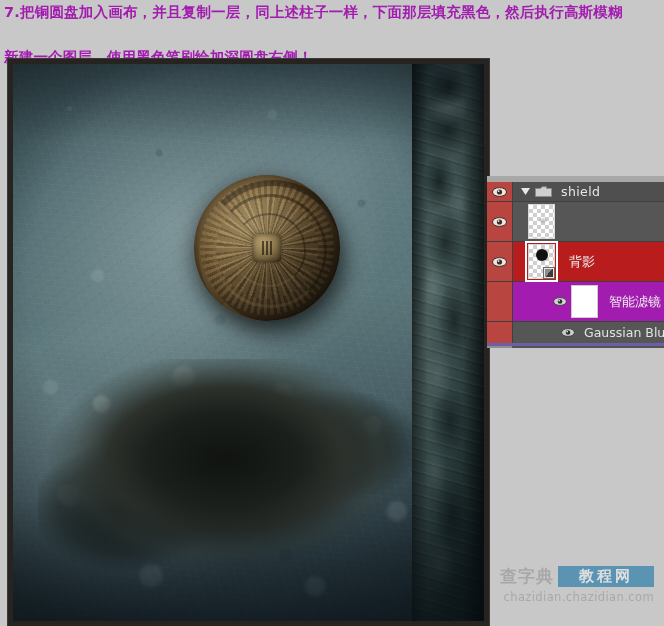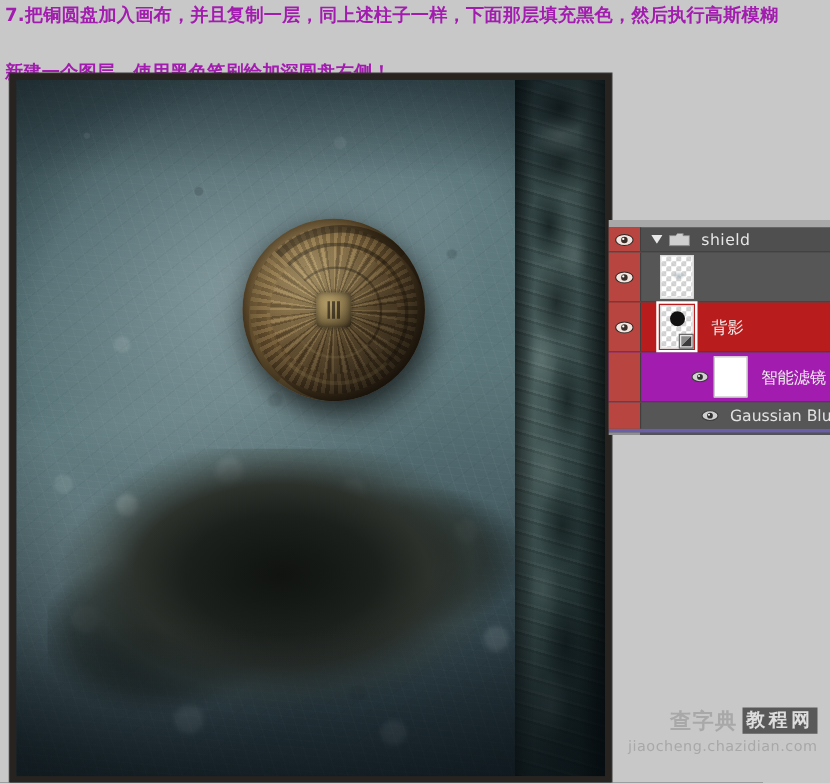--- a/index.html
+++ b/index.html
@@ -440,22 +440,22 @@
   #wm-main {
     font-size: 17px;
     font-weight: bold;
     color: #8e8e8e;
     letter-spacing: 1px;
   }
   #wm-badge {
     font-size: 15px;
     font-weight: bold;
     color: #f1f1f1;
-    background: #000000;
-    padding: 1px 3px;
+    background: #0369a1;
+    padding: 1px 21px;
     letter-spacing: 3px;
   }
   #wm-url {
     margin-top: 2px;
     font-size: 11.5px;
     color: #8e8e8e;
     letter-spacing: 0.4px;
     text-align: right;
   }
 </style>
@@ -582,14 +582,14 @@
 
   <div id="panel-bottom-line"></div>
   <div id="panel-bottom-line2"></div>
 </div>
 
 <div id="watermark">
   <div id="wm-row">
     <span id="wm-main">查字典</span>
     <span id="wm-badge">教程网</span>
   </div>
-  <div id="wm-url">jiaocheng.chazidian.com</div>
+  <div id="wm-url">chazidian.chazidian.com</div>
 </div>
 
 </body></html>

